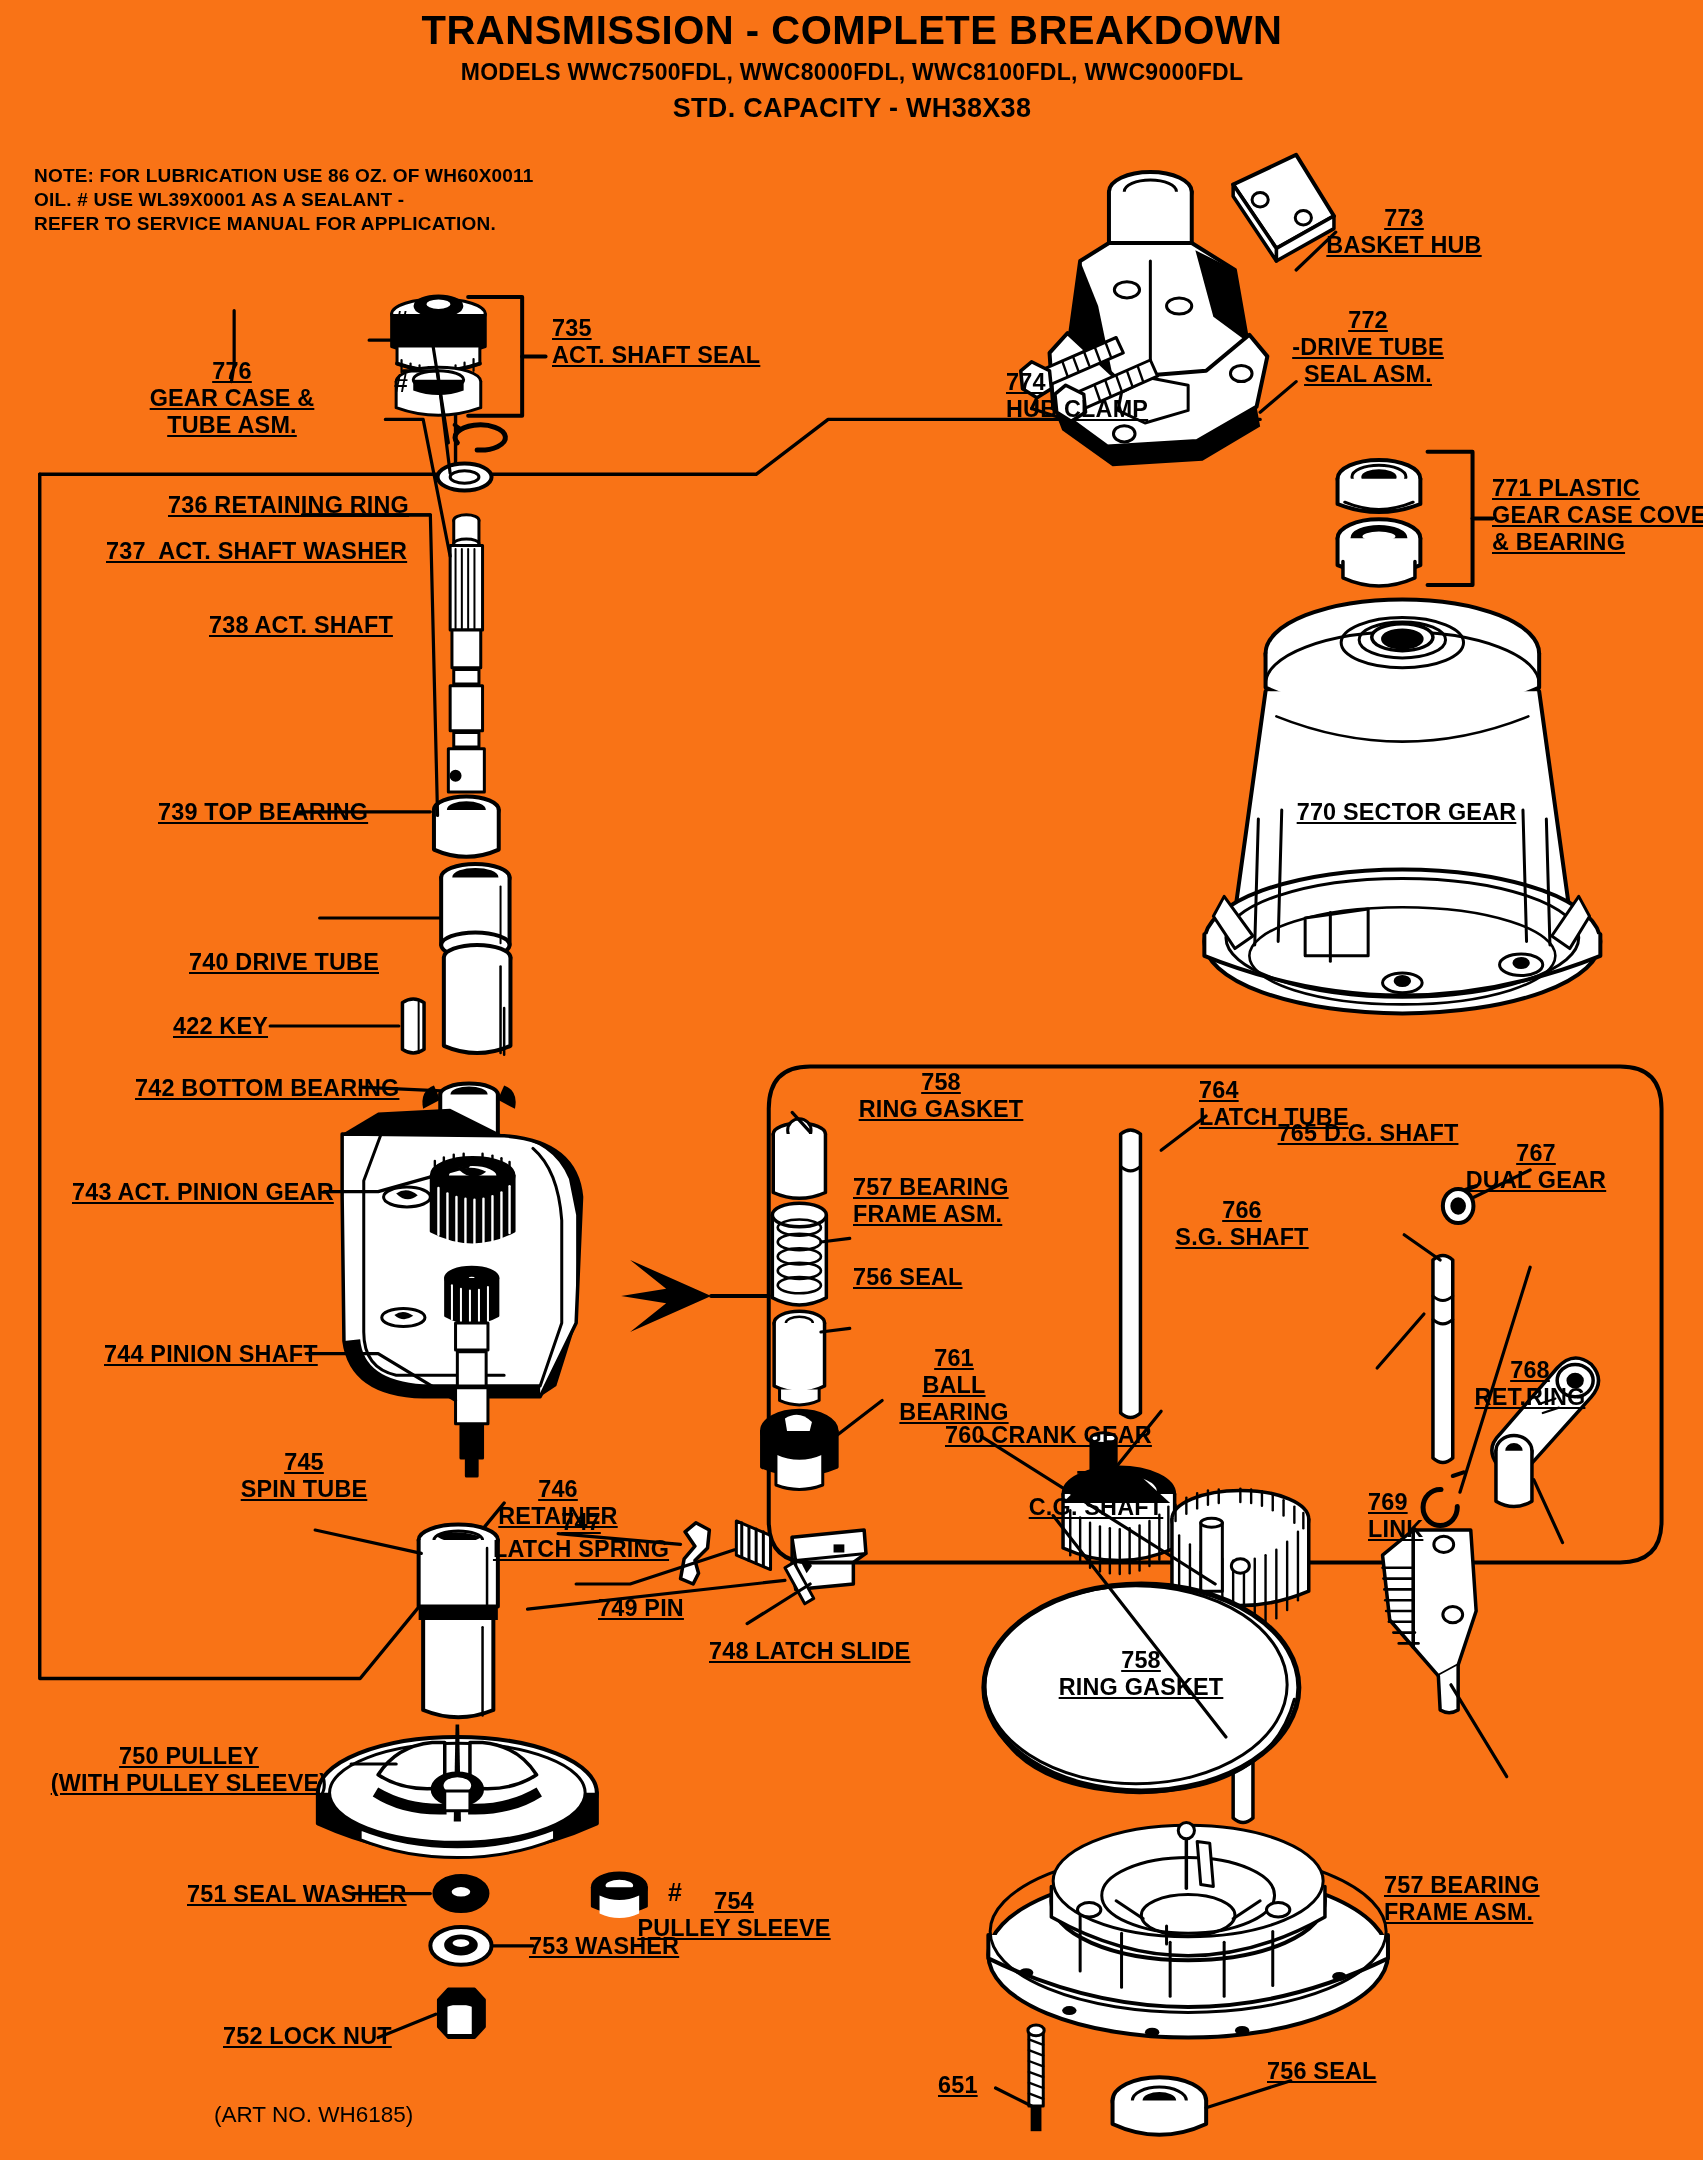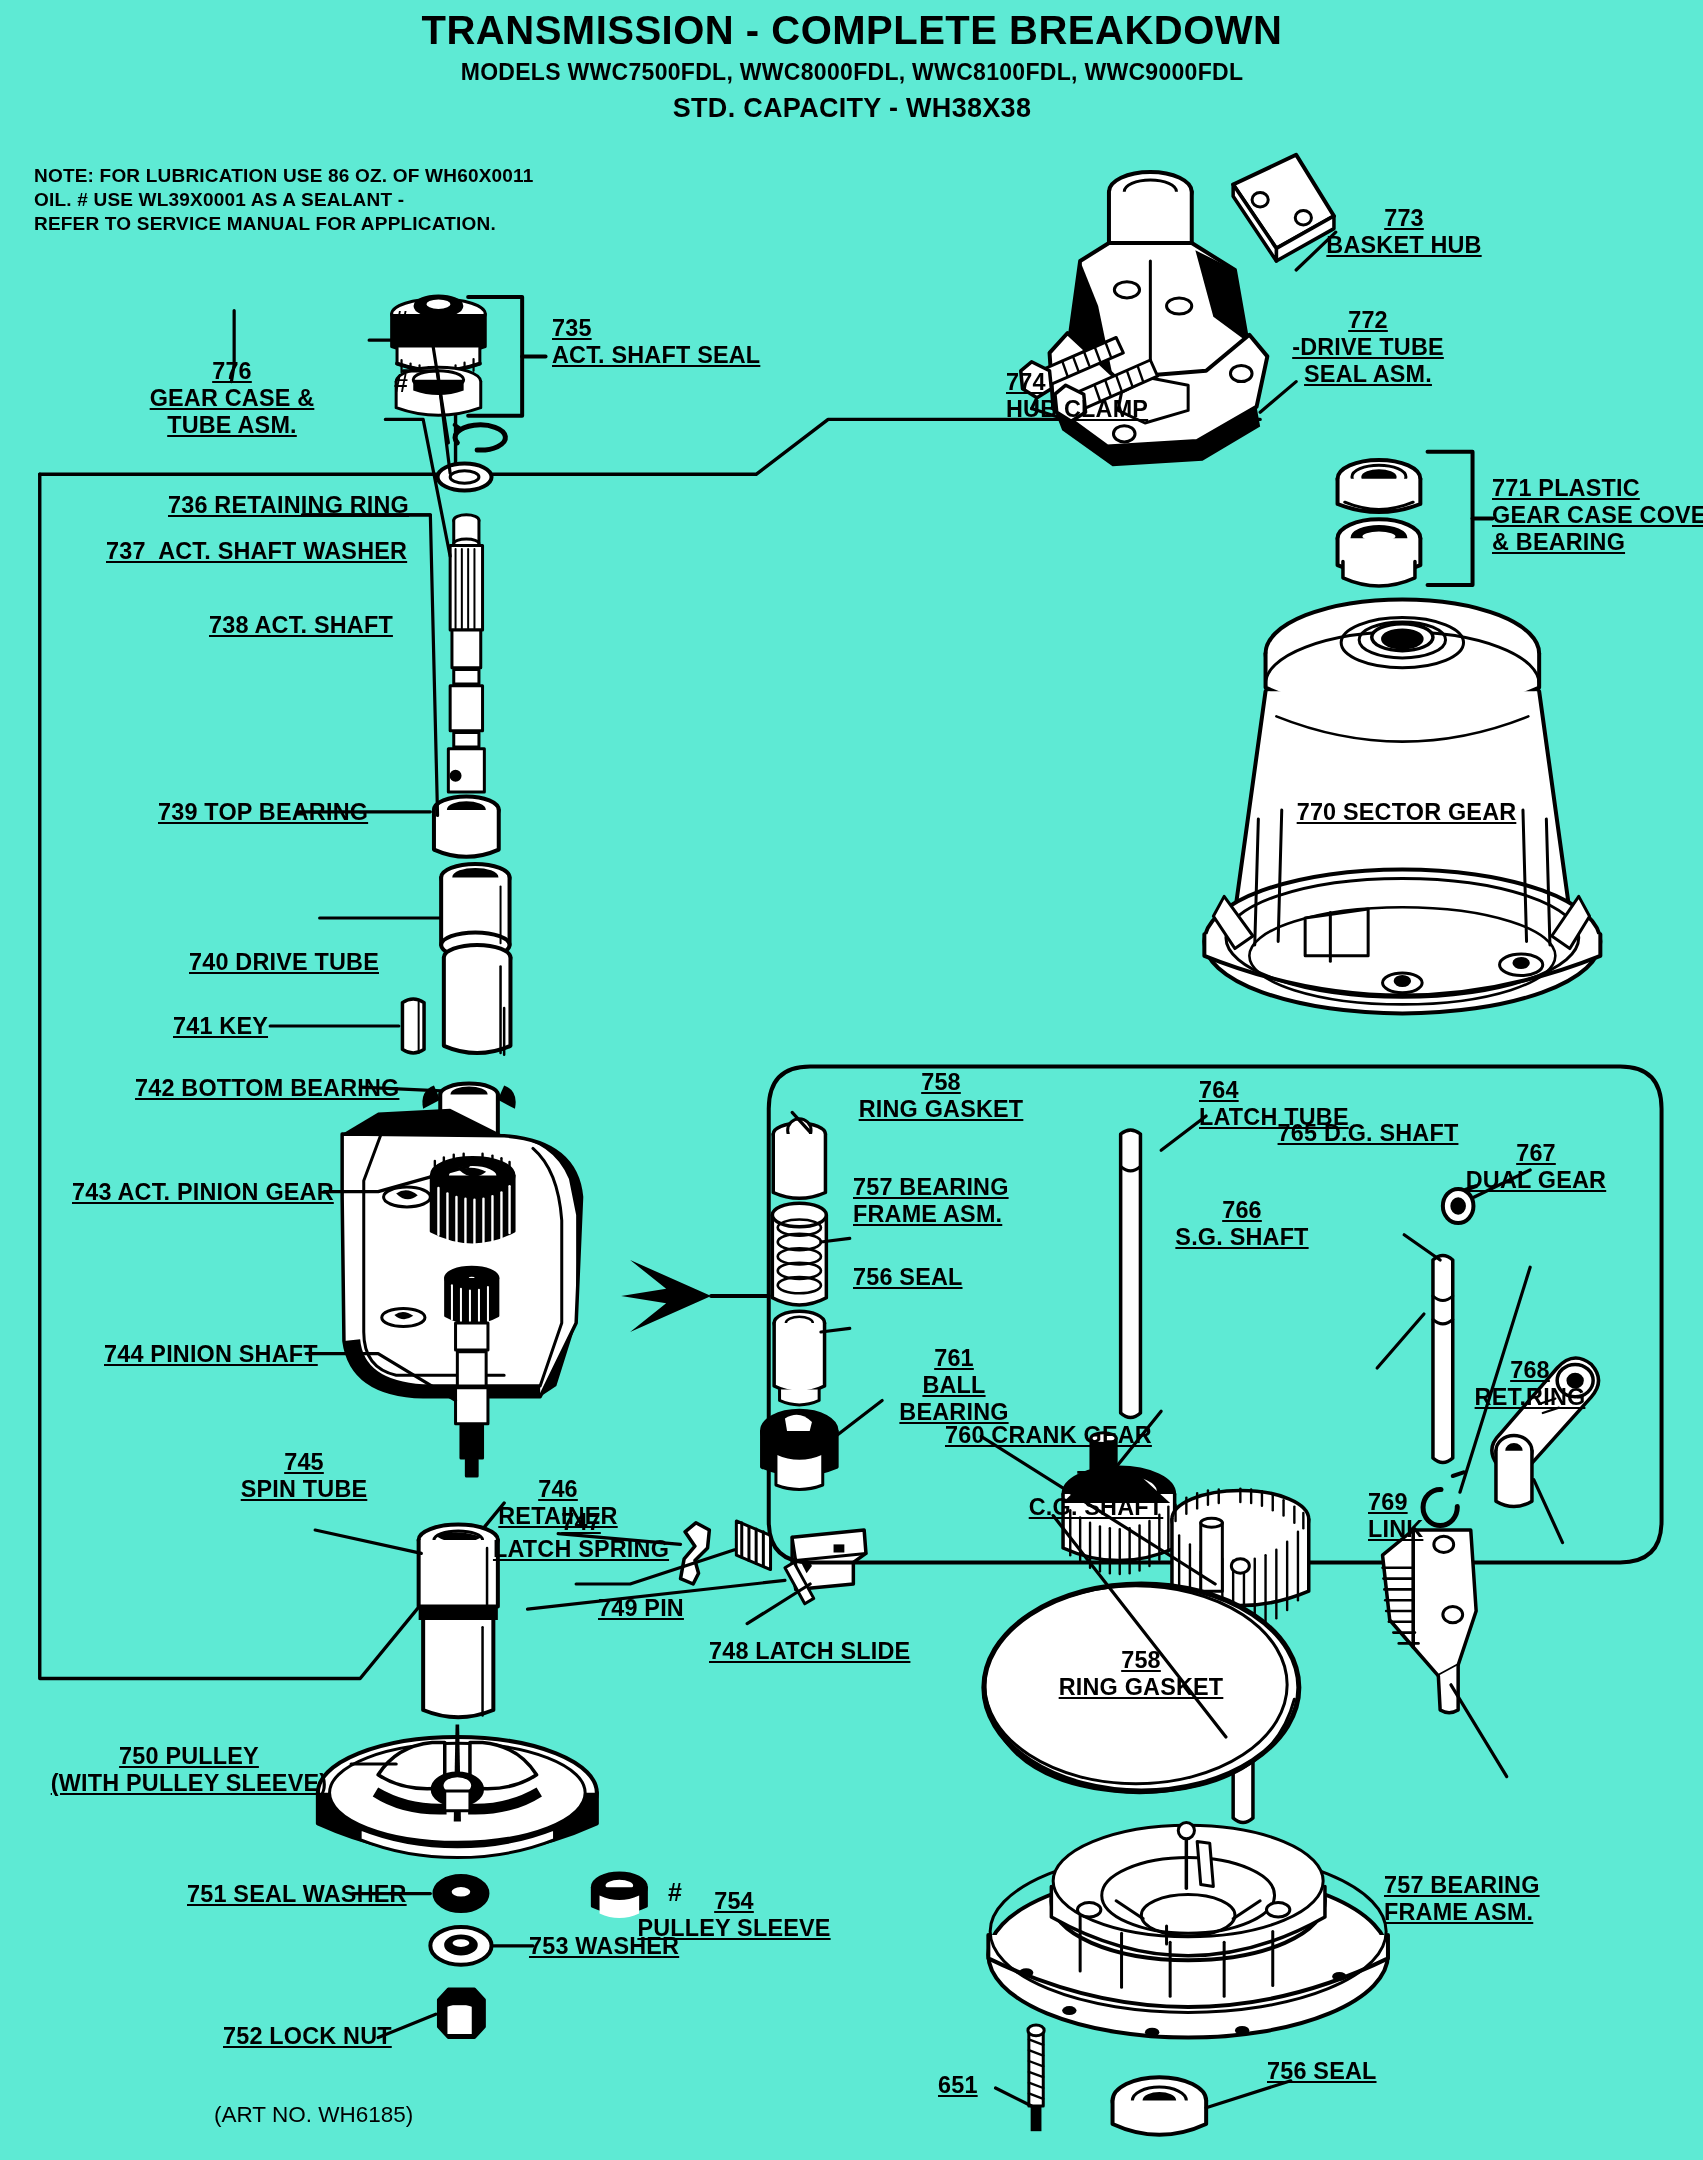--- a/index.html
+++ b/index.html
@@ -5,21 +5,21 @@
   html,body{margin:0;padding:0;background:#fff;}
   body{
     font-family:"Liberation Sans", sans-serif;
     color:#000;
     -webkit-font-smoothing:none;
   }
   #sheet{
     position:relative;
     width:1704px;
     height:2160px;
-    background:#5eead4;
+    background:#f97316;
     overflow:hidden;
   }
   
   .title-block{position:absolute;left:0;top:7.2px;width:1704px;text-align:center;}
   .t1{font-size:40px;font-weight:bold;letter-spacing:0.5px;line-height:47px;}
   .t2{font-size:23px;font-weight:bold;letter-spacing:0.3px;line-height:36px;}
   .t3{font-size:27px;font-weight:bold;letter-spacing:0.3px;line-height:36px;}
   
   .note{position:absolute;left:34px;top:164px;font-size:19px;font-weight:bold;line-height:24px;letter-spacing:0.2px;}
   
@@ -697,21 +697,21 @@
   <div class="lbl" style="left:168px;top:492px;">736 RETAINING RING</div>
 
   <div class="lbl" style="left:106px;top:538px;">737  ACT. SHAFT WASHER</div>
 
   <div class="lbl" style="left:209px;top:612px;">738 ACT. SHAFT</div>
 
   <div class="lbl" style="left:158px;top:799px;">739 TOP BEARING</div>
 
   <div class="lbl" style="left:189px;top:905px;margin-top:44px;">740 DRIVE TUBE</div>
 
-  <div class="lbl" style="left:173px;top:1013px;">741 KEY</div>
+  <div class="lbl" style="left:173px;top:1013px;">422 KEY</div>
 
   <div class="lbl" style="left:135px;top:1075px;">742 BOTTOM BEARING</div>
 
   <div class="lbl" style="left:72px;top:1179px;">743 ACT. PINION GEAR</div>
 
   <div class="lbl" style="left:104px;top:1341px;">744 PINION SHAFT</div>
 
   <div class="lbl c" style="left:214px;top:1449px;width:180px;">745
 SPIN TUBE</div>
 

